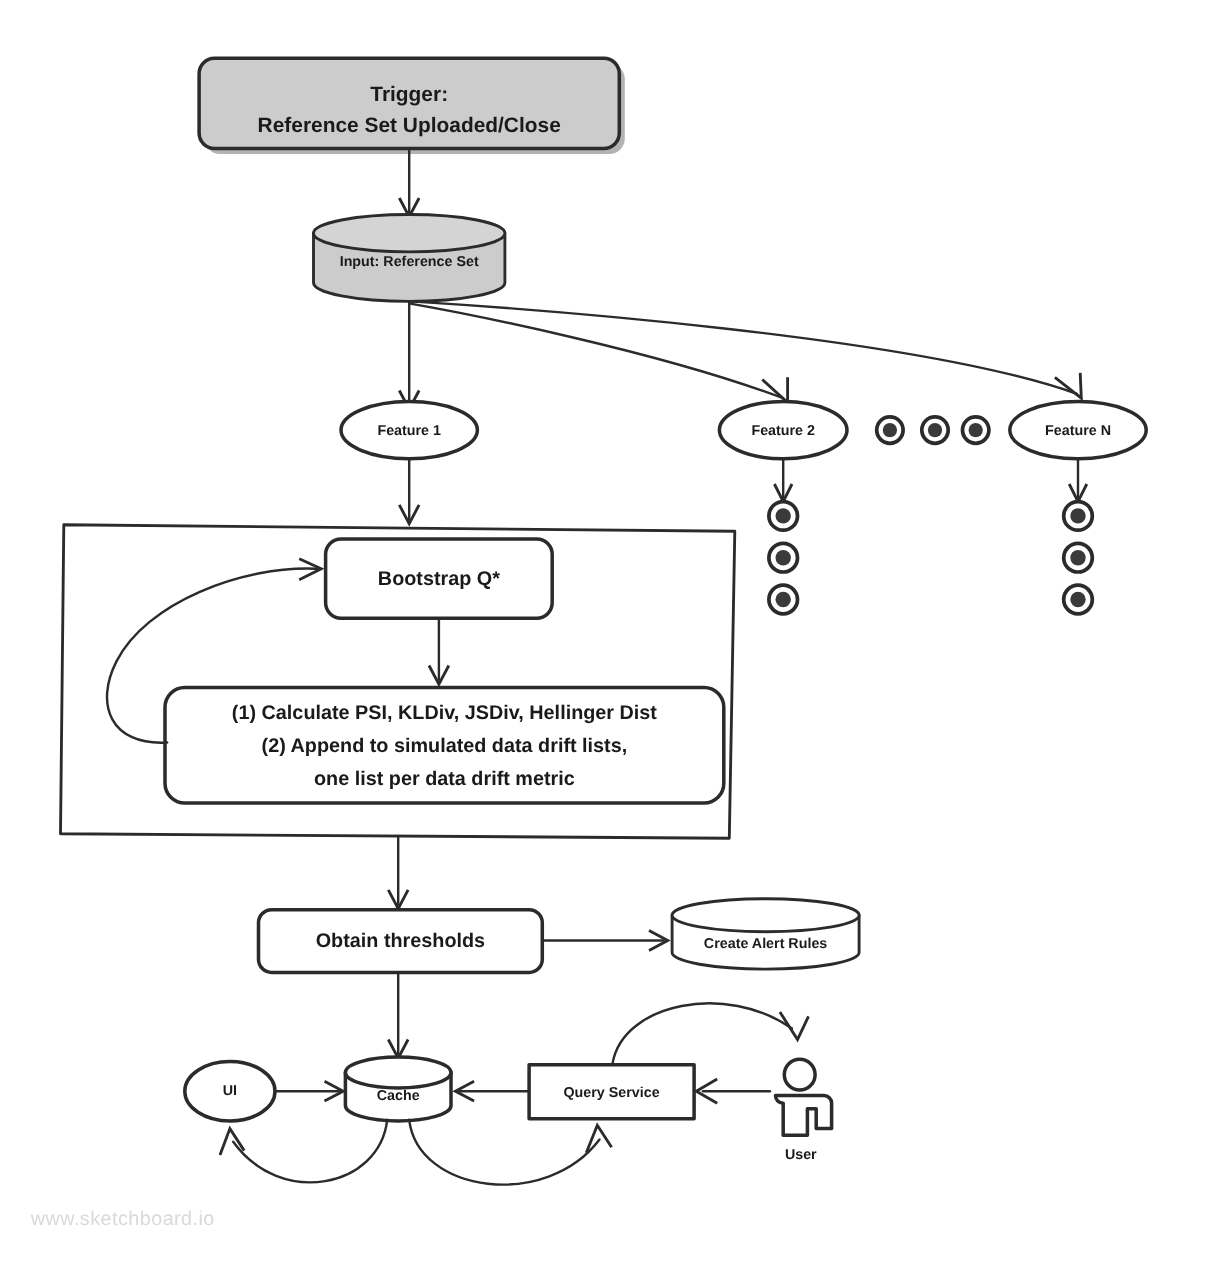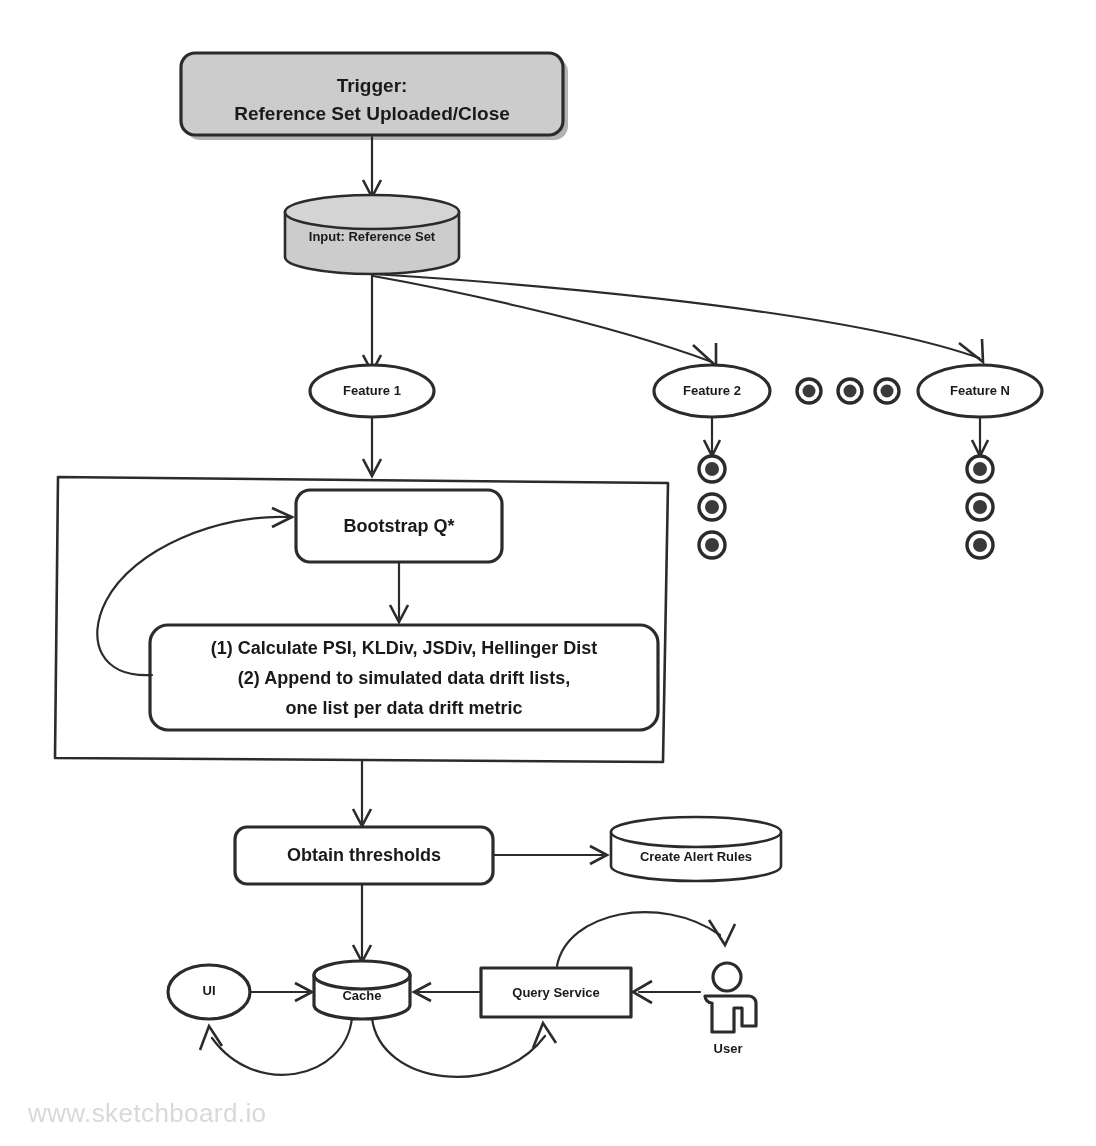--- a/index.html
+++ b/index.html
@@ -70,21 +70,21 @@
     fill: #ffffff;
     stroke: #2b2b2b;
     stroke-width: 3.4;
   }
   .dot-core { fill: #3a3a3a; }
   .watermark {
     position: absolute;
     left: 28px;
     top: 1098px;
     font-family: "Liberation Sans", sans-serif;
-    font-size: 26px;
+    font-size: 18px;
     color: #d9d9d9;
     letter-spacing: 0.4px;
     white-space: nowrap;
     user-select: none;
   }
   .trigger-shadow {
     fill: #b3b3b3;
   }
 </style>
 </head>

